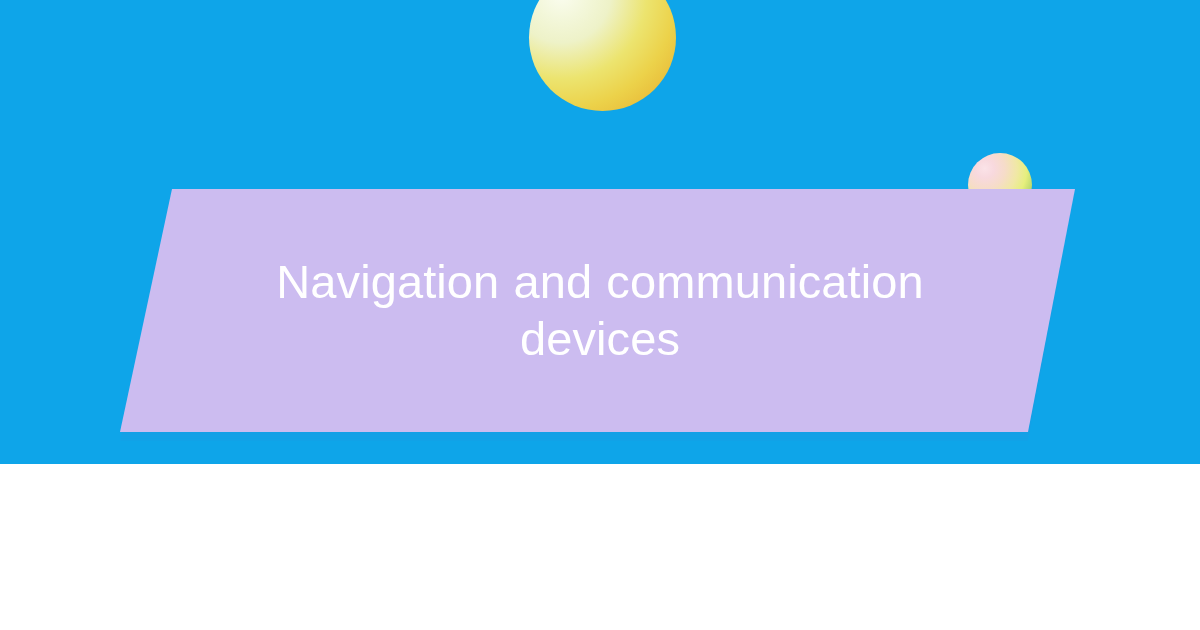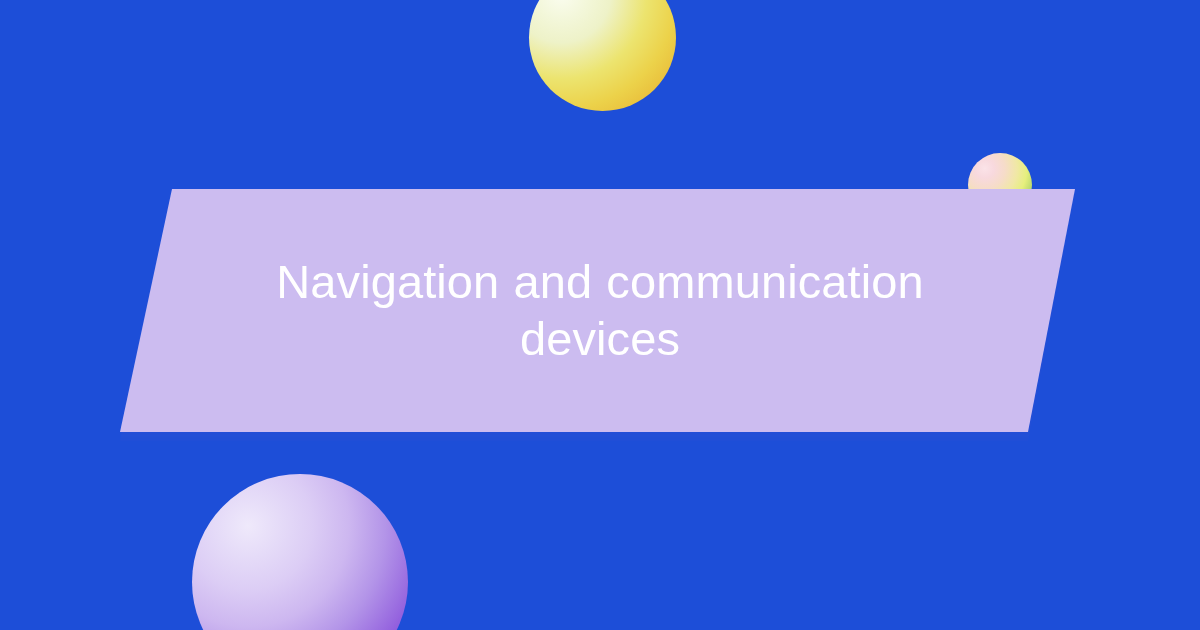--- a/index.html
+++ b/index.html
@@ -10,22 +10,22 @@
     width: 1200px;
     height: 630px;
     background: #ffffff;
     font-family: "Liberation Sans", sans-serif;
     overflow: hidden;
   }
 
   #stage {
     position: relative;
     width: 1200px;
-    height: 630px;
-    background: #1d4ed8;
+    height: 464px;
+    background: #0ea5e9;
     overflow: hidden;
   }
 
   
   .sphere {
     position: absolute;
     border-radius: 50%;
   }
 
   #sphere-yellow {

